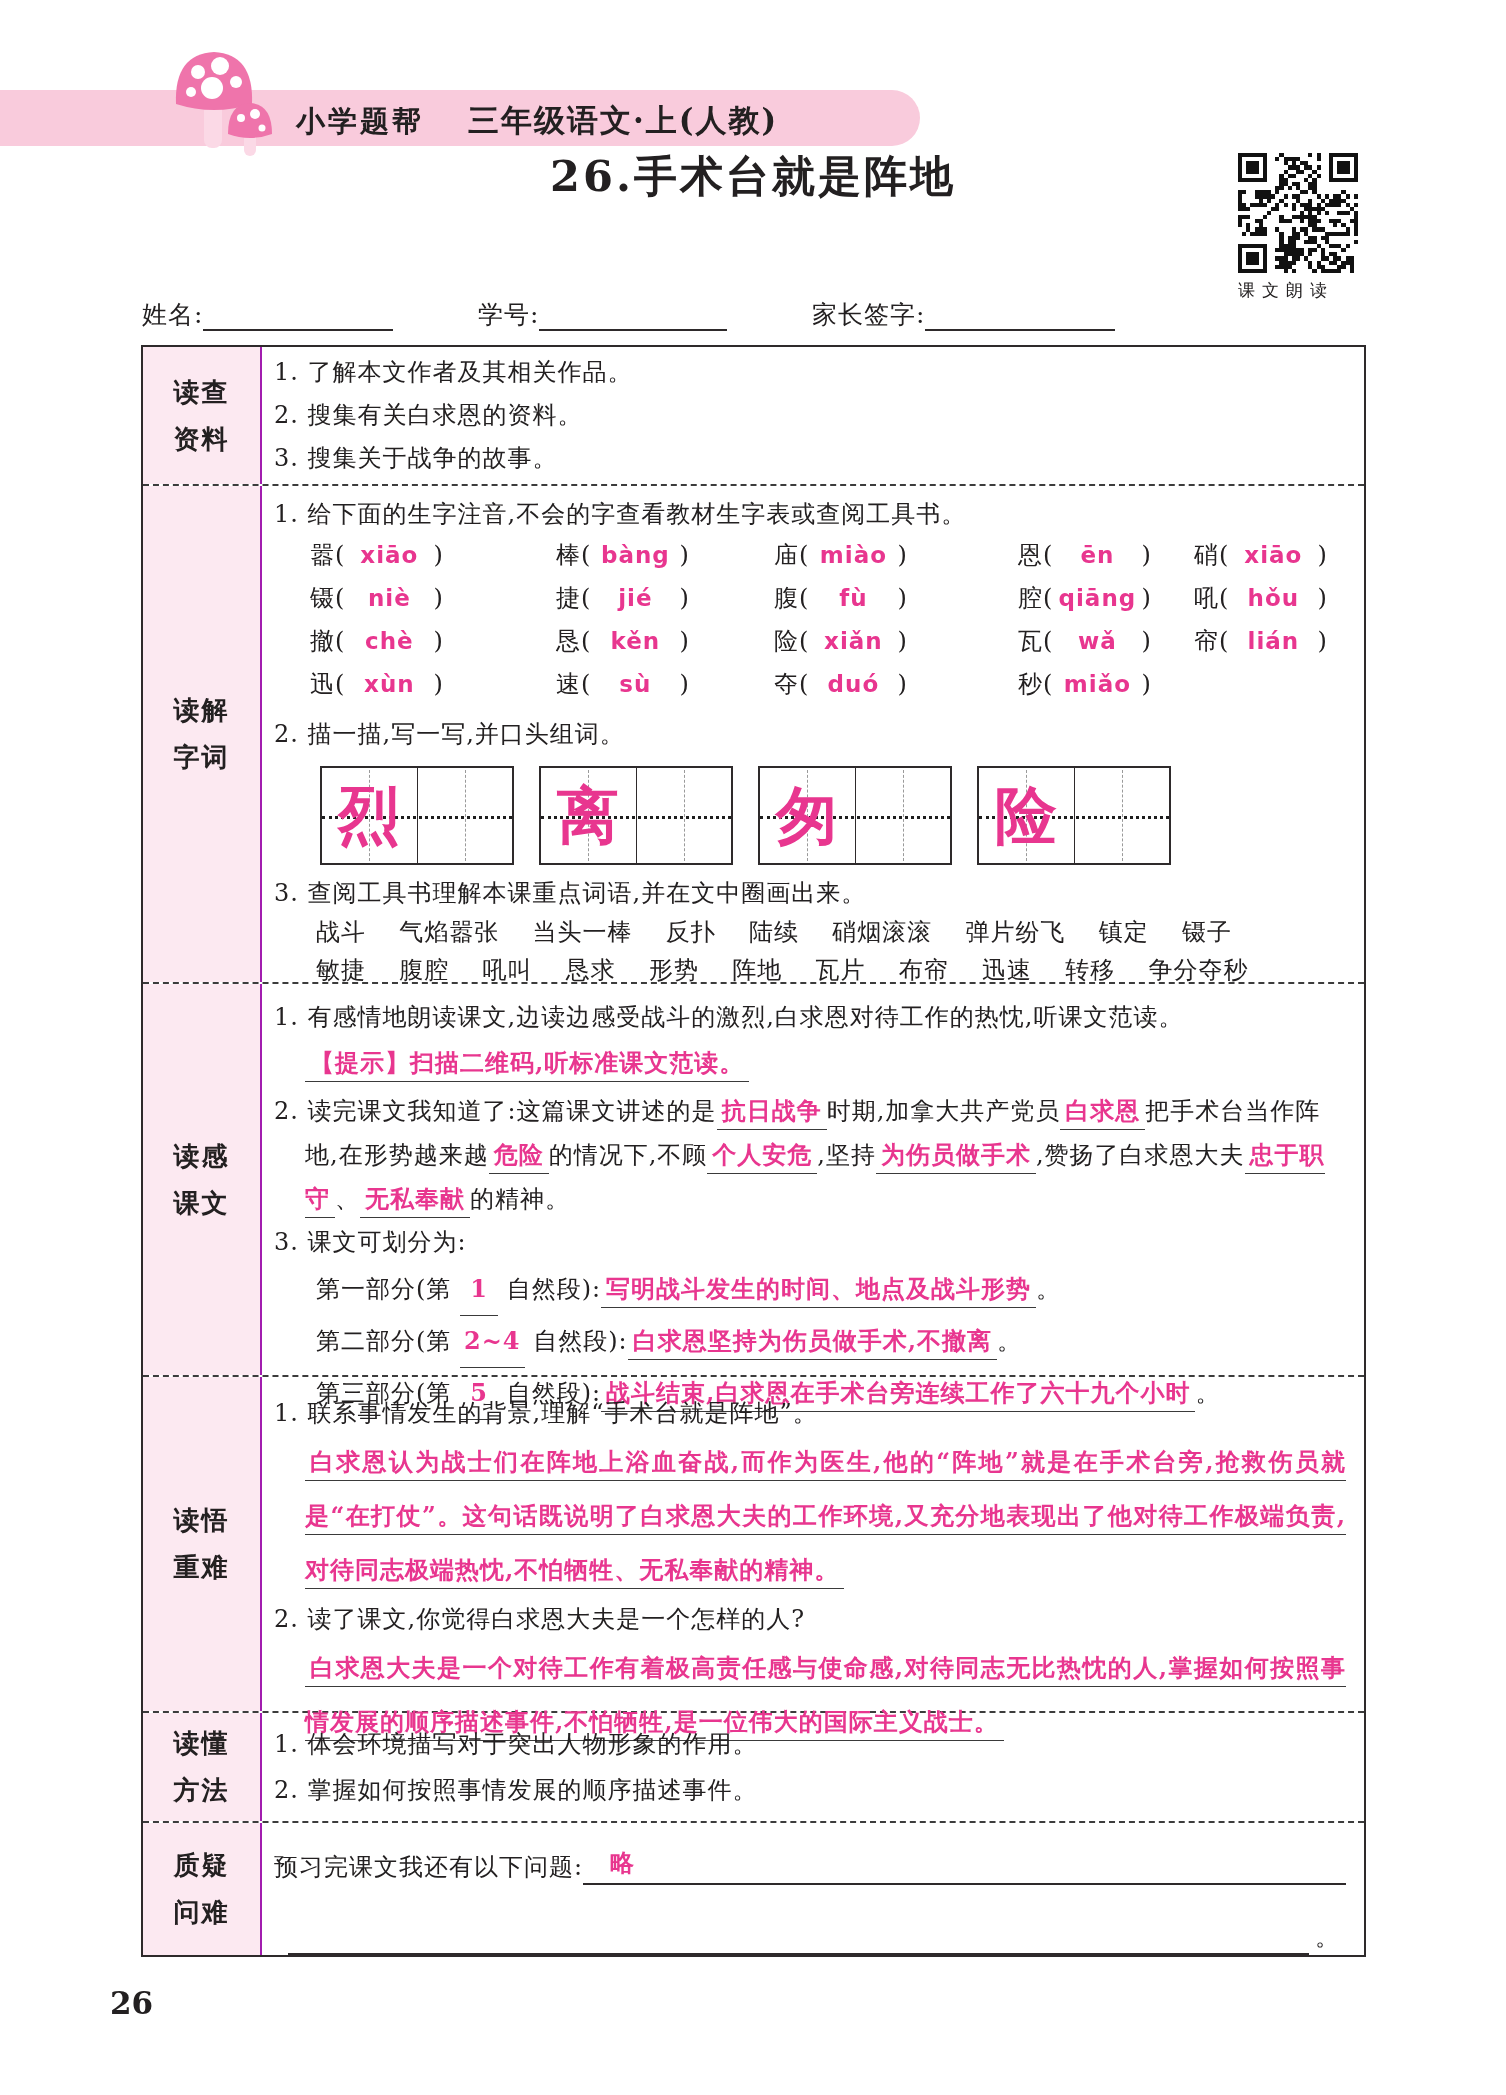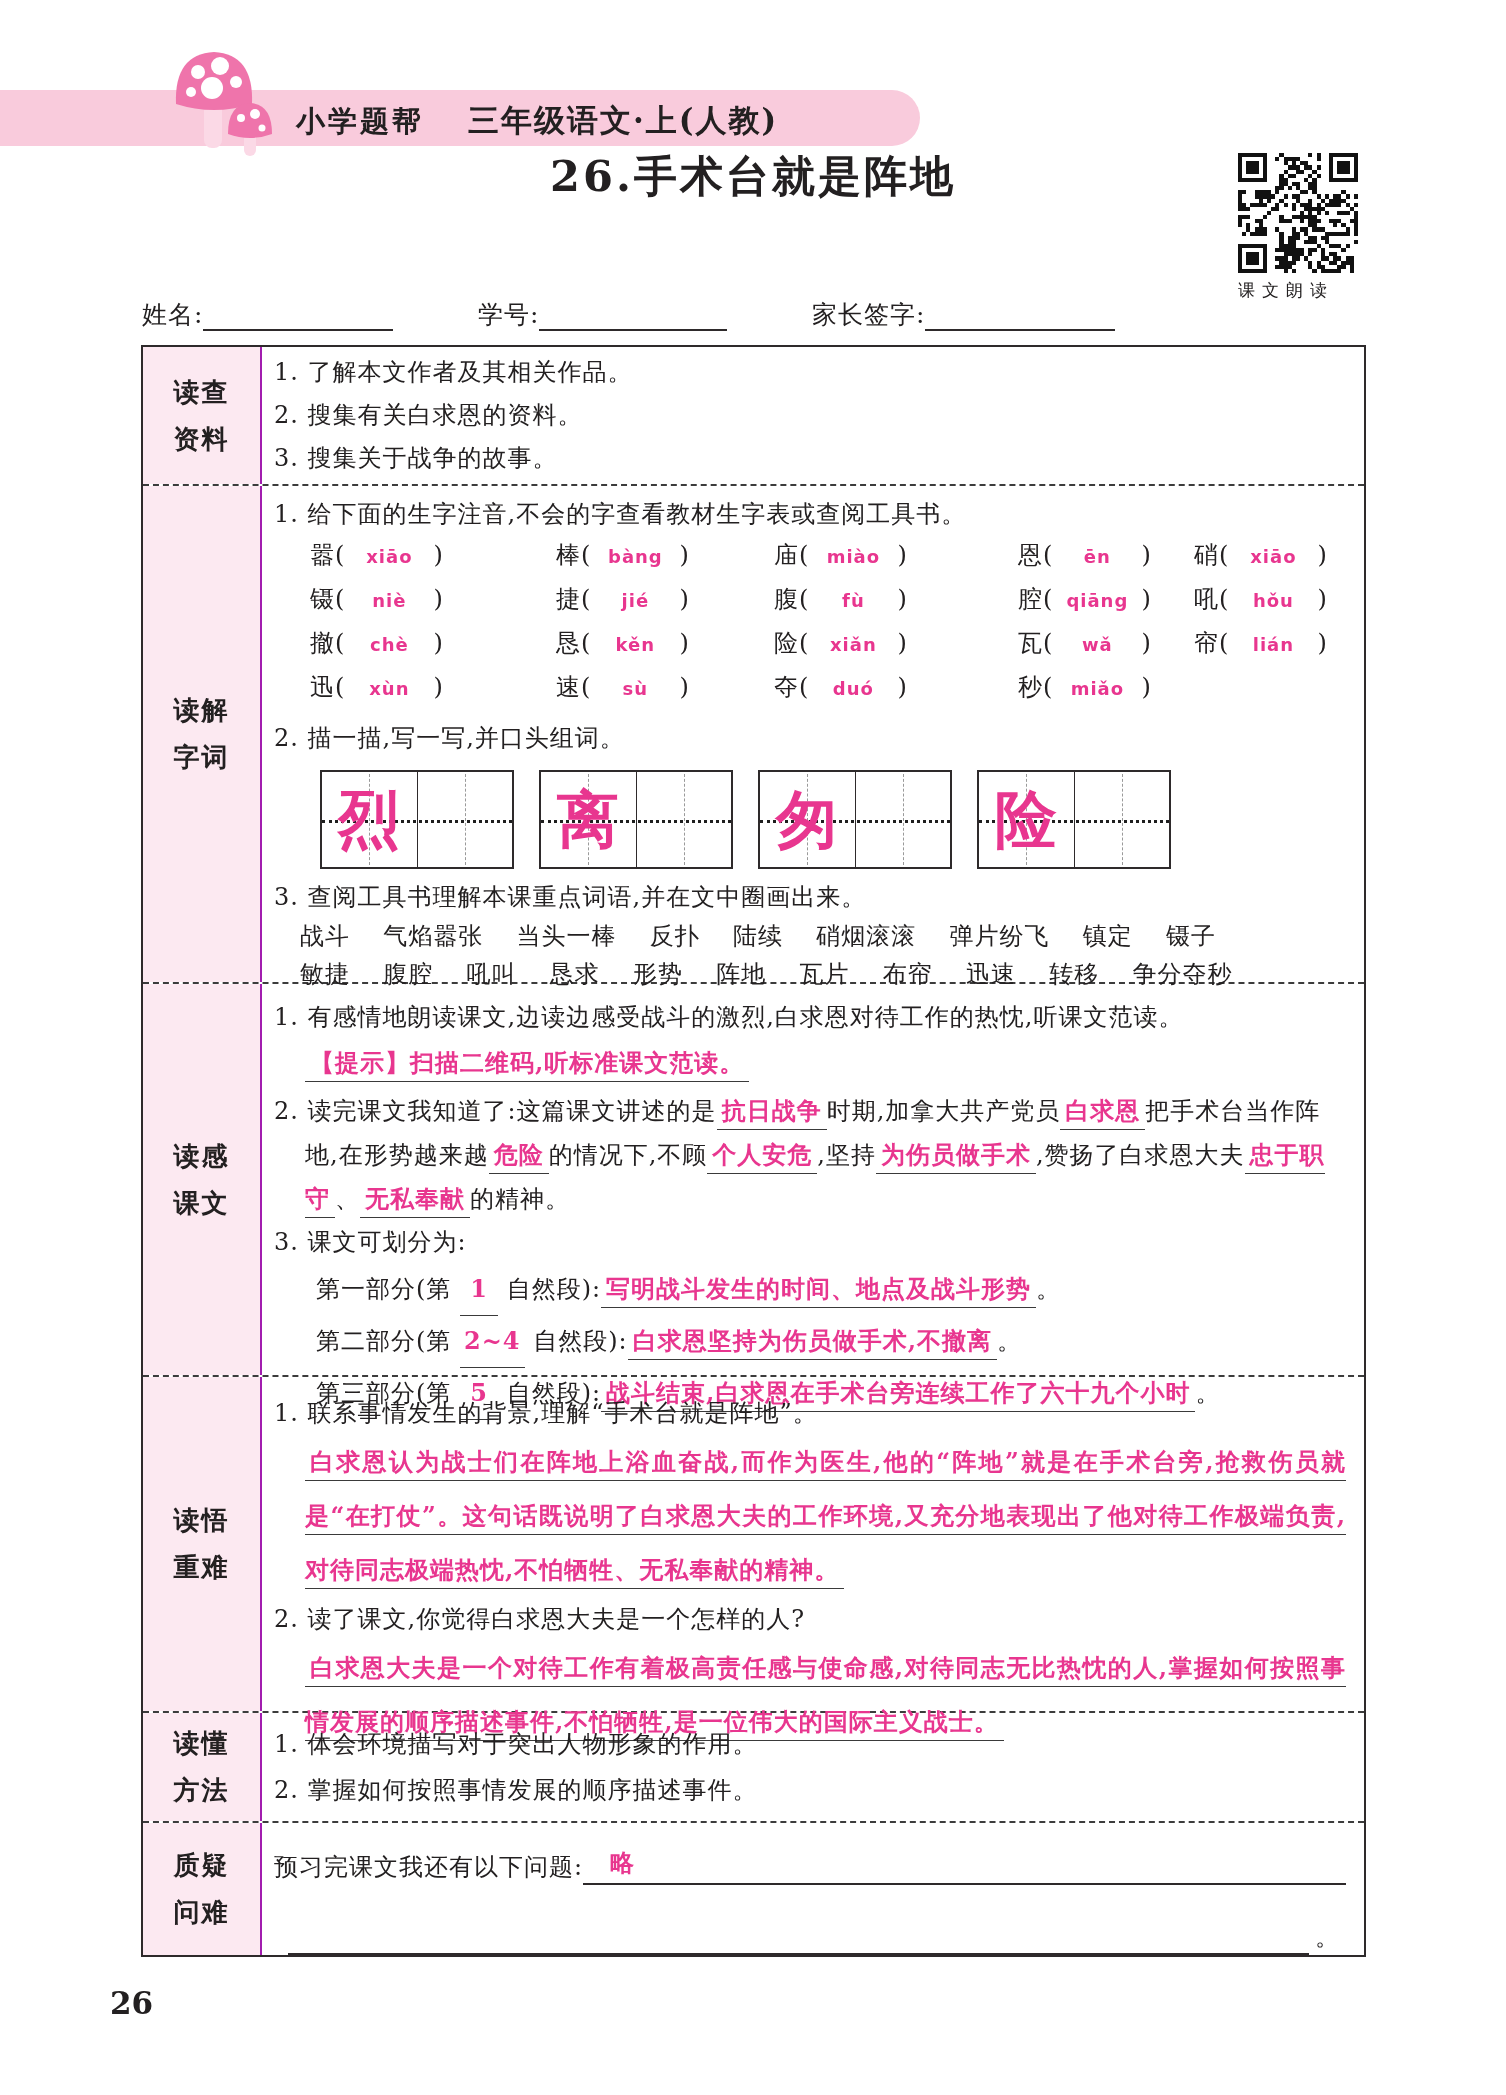--- a/index.html
+++ b/index.html
@@ -38,33 +38,33 @@
   .sec1 .item{line-height:39px;}
   
   .sec2 .q{line-height:40px;margin-top:8px;}
   .pygrid{display:grid;grid-template-columns:246px 218px 244px 176px 1fr;
     margin-left:36px;line-height:43px;}
   .pent{white-space:nowrap;}
   .pch{font-weight:normal;}
   .par::before{content:"(";}
   .par2::before{content:")";}
   .py{color:#e8368f;display:inline-block;min-width:88px;text-align:center;
-    font-family:"DejaVu Sans",sans-serif;font-size:18px;font-weight:bold;}
+    font-family:"DejaVu Sans",sans-serif;font-size:23px;font-weight:bold;}
   .tzg-row{display:flex;gap:25px;margin:12px 0 4px 46px;}
   .tzg{position:relative;width:194px;height:99px;border:2px solid #2e2a2b;
     box-sizing:border-box;display:flex;background:#fff;}
   .tzg .cell{flex:1;position:relative;}
   .tzg .cell + .cell{border-left:1.5px solid #2e2a2b;}
   .tzg .cell::before{content:"";position:absolute;left:50%;top:2px;bottom:2px;
     border-left:1.5px dashed #9a9a9a;}
   .tzg::after{content:"";position:absolute;left:0;right:0;top:50%;z-index:1;
     border-top:3px dotted #1e1e1e;}
   .trace{position:absolute;inset:0;display:flex;align-items:center;justify-content:center;
     font-size:62px;color:#e8368f;font-weight:bold;z-index:2;}
-  .words{margin-left:26px;line-height:38px;white-space:pre-wrap;word-spacing:8px;}
+  .words{margin-left:42px;line-height:38px;white-space:pre-wrap;word-spacing:8px;}
   
   .u-ans{color:#e8368f;font-weight:bold;border-bottom:1.6px solid #3a3a3a;padding:0 5px 4px;}
   .num-ans{color:#e8368f;font-weight:bold;border-bottom:1.6px solid #3a3a3a;
     display:inline-block;min-width:30px;text-align:center;padding:0 4px 2px;text-indent:0;}
   
   .sec3 .row-content{padding-top:12px;}
   .sec3 .item{line-height:43px;}
   .sec3 .tip{margin:2px 0 4px 31px;line-height:43px;}
   .sec3 .part{margin-left:42px;line-height:49px;white-space:nowrap;}
   

